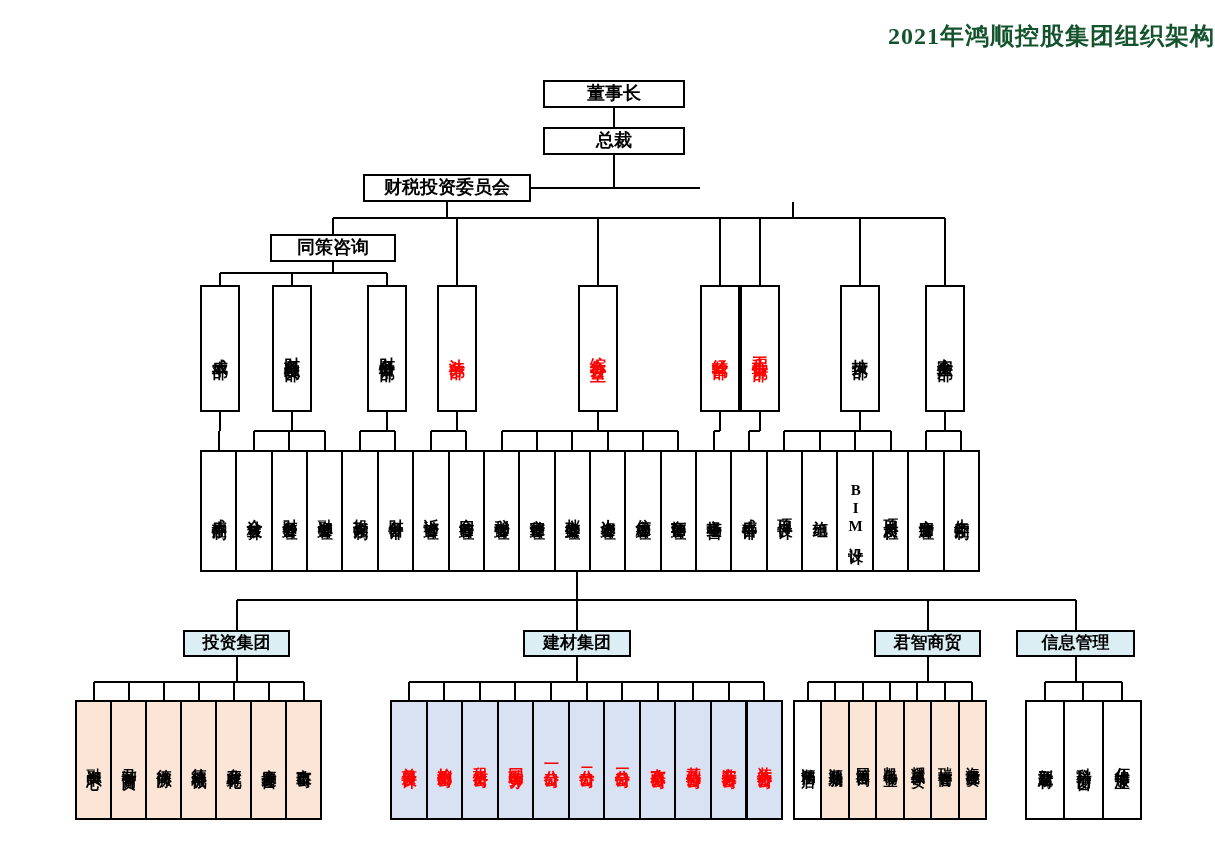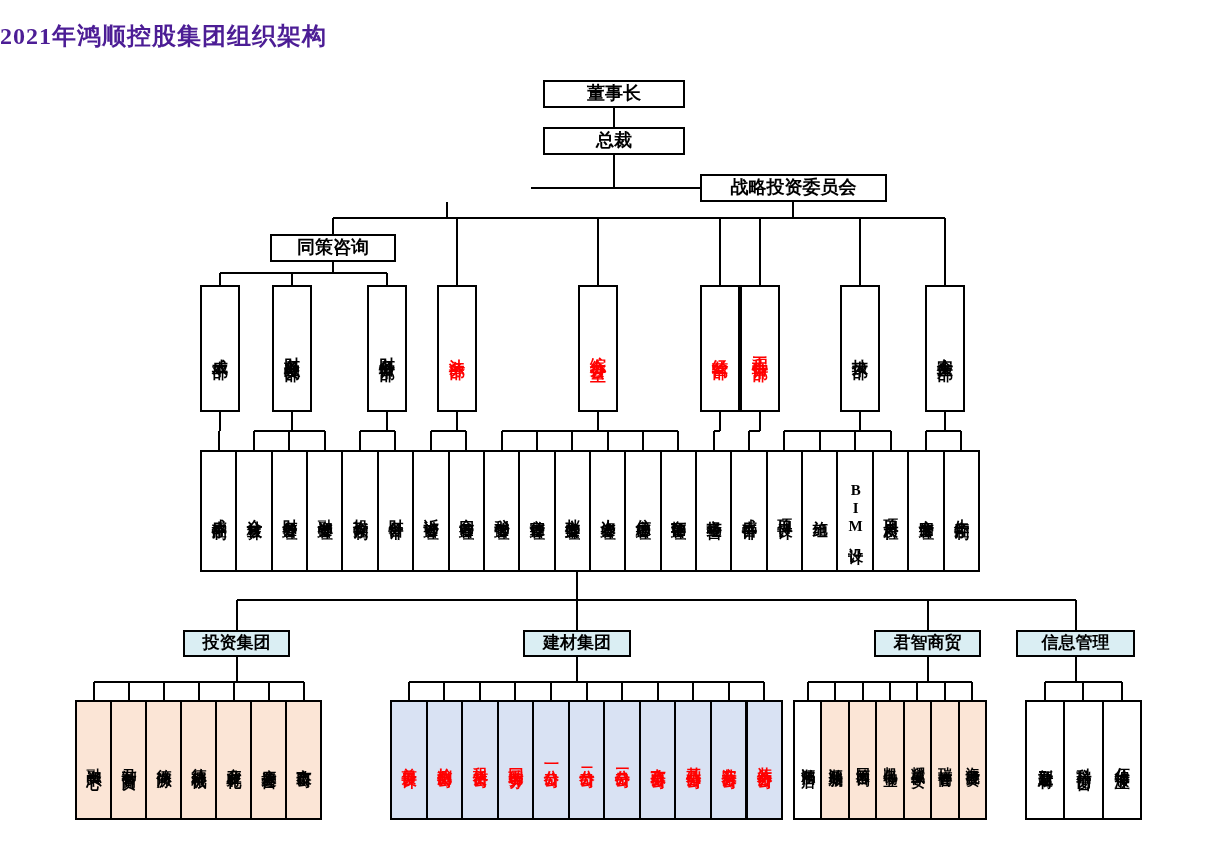--- a/index.html
+++ b/index.html
@@ -1,20 +1,20 @@
 <!DOCTYPE html>
 <html><head>
 <meta charset="utf-8">
 <style>
   html,body{margin:0;padding:0;}
   body{width:1215px;height:865px;background:#ffffff;position:relative;overflow:hidden;
        font-family:"Liberation Serif","DejaVu Serif",serif;}
   #stage{position:absolute;left:0;top:0;width:1215px;height:865px;}
-  .chart-title{position:absolute;left:0;top:20px;width:100%;text-align:left;
-       font-size:24px;font-weight:bold;color:#4c1d95;letter-spacing:1px;}
+  .chart-title{position:absolute;left:0;top:20px;width:100%;text-align:right;
+       font-size:24px;font-weight:bold;color:#14532d;letter-spacing:1px;}
   .node{position:absolute;box-sizing:border-box;border:2px solid #000;background:#fff;
        display:flex;align-items:center;justify-content:center;font-weight:bold;color:#000;
        font-size:18px;line-height:1.1;white-space:nowrap;z-index:2;text-align:center;}
   .vert{writing-mode:vertical-rl;text-orientation:upright;letter-spacing:2px;font-size:16px;line-height:1;}
   .cline{position:absolute;background:#000;z-index:1;}
 </style>
 </head>
 <body>
 
 <div id="stage">
@@ -114,21 +114,21 @@
     <div class="cline" style="left: 916.435px; top: 682px; width: 2px; height: 18px;"></div>
     <div class="cline" style="left: 943.865px; top: 682px; width: 2px; height: 18px;"></div>
     <div class="cline" style="left: 971.295px; top: 682px; width: 2px; height: 18px;"></div>
     <div class="cline" style="left: 1074.5px; top: 657px; width: 2px; height: 25px;"></div>
     <div class="cline" style="left: 1045.16px; top: 681px; width: 76.66px; height: 2px;"></div>
     <div class="cline" style="left: 1044.16px; top: 682px; width: 2px; height: 18px;"></div>
     <div class="cline" style="left: 1082.49px; top: 682px; width: 2px; height: 18px;"></div>
     <div class="cline" style="left: 1120.83px; top: 682px; width: 2px; height: 18px;"></div>
     <div class="node" style="left: 543px; top: 80px; width: 142px; height: 28px;">董事长</div>
     <div class="node" style="left: 543px; top: 127px; width: 142px; height: 28px;">总裁</div>
-    <div class="node" style="left: 700px; top: 174px; width: 187px; height: 28px;">战略投资委员会</div>
+    <div class="node" style="left: 363px; top: 174px; width: 168px; height: 28px;">财税投资委员会</div>
     <div class="node" style="left: 270px; top: 234px; width: 126px; height: 28px;">同策咨询</div>
     <div class="node vert" style="left: 200px; top: 285px; width: 40px; height: 127px;">成本部</div>
     <div class="node vert" style="left: 272px; top: 285px; width: 40px; height: 127px;">财务融资部</div>
     <div class="node vert" style="left: 367px; top: 285px; width: 40px; height: 127px;">财务审计部</div>
     <div class="node vert" style="left: 437px; top: 285px; width: 40px; height: 127px; color: rgb(255, 0, 0);">法务部</div>
     <div class="node vert" style="left: 578px; top: 285px; width: 40px; height: 127px; color: rgb(255, 0, 0);">综合办公室</div>
     <div class="node vert" style="left: 700px; top: 285px; width: 40px; height: 127px; color: rgb(255, 0, 0);">经营部</div>
     <div class="node vert" style="left: 740px; top: 285px; width: 40px; height: 127px; color: rgb(255, 0, 0);">工程审计部</div>
     <div class="node vert" style="left: 840px; top: 285px; width: 40px; height: 127px;">技术部</div>
     <div class="node vert" style="left: 925px; top: 285px; width: 40px; height: 127px;">安全生产部</div>

